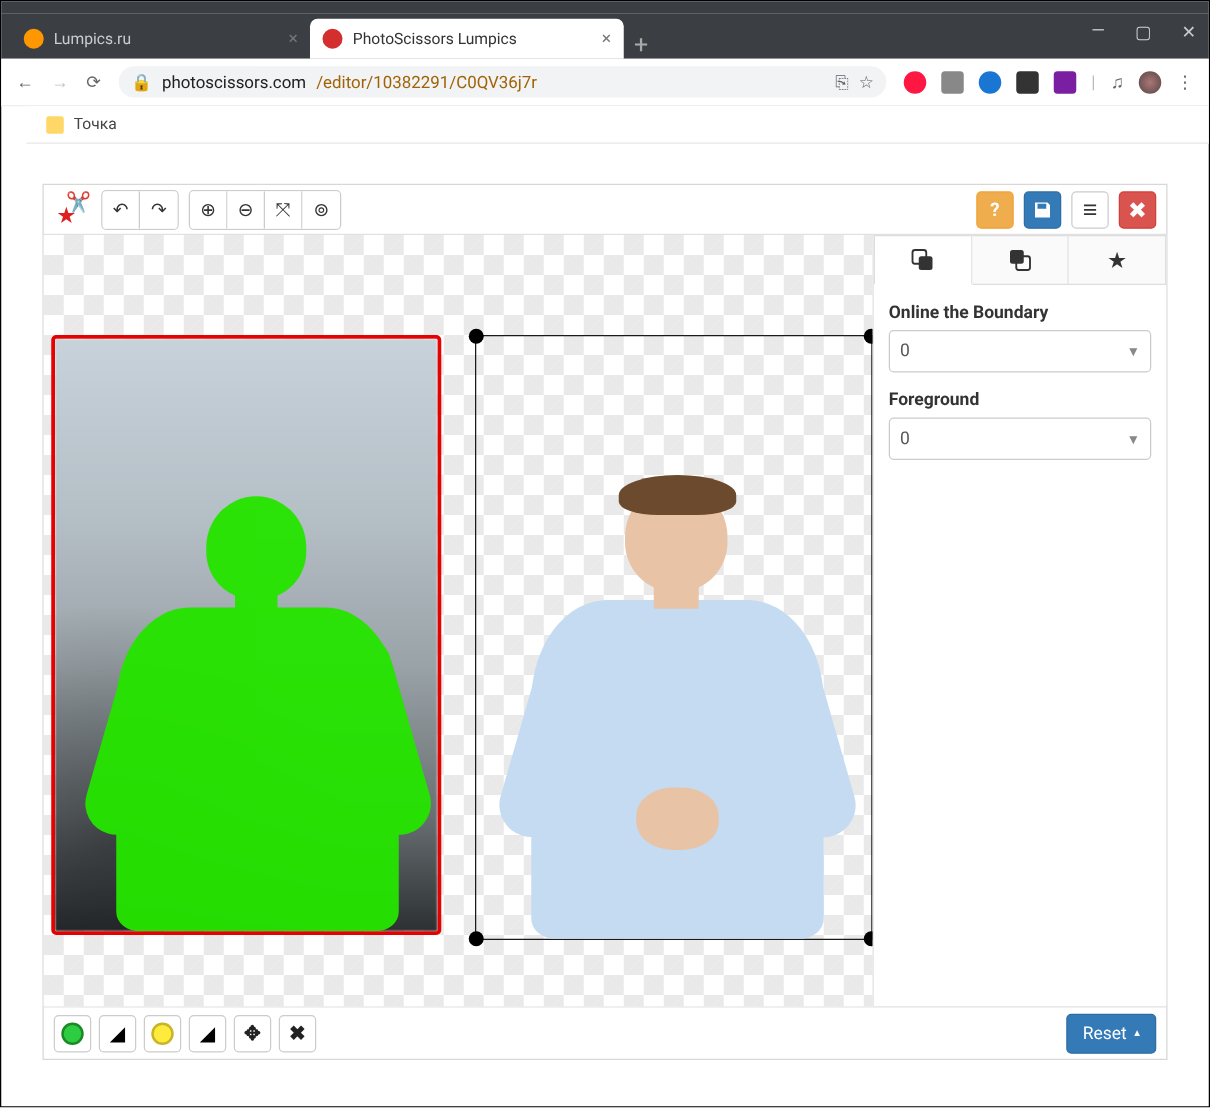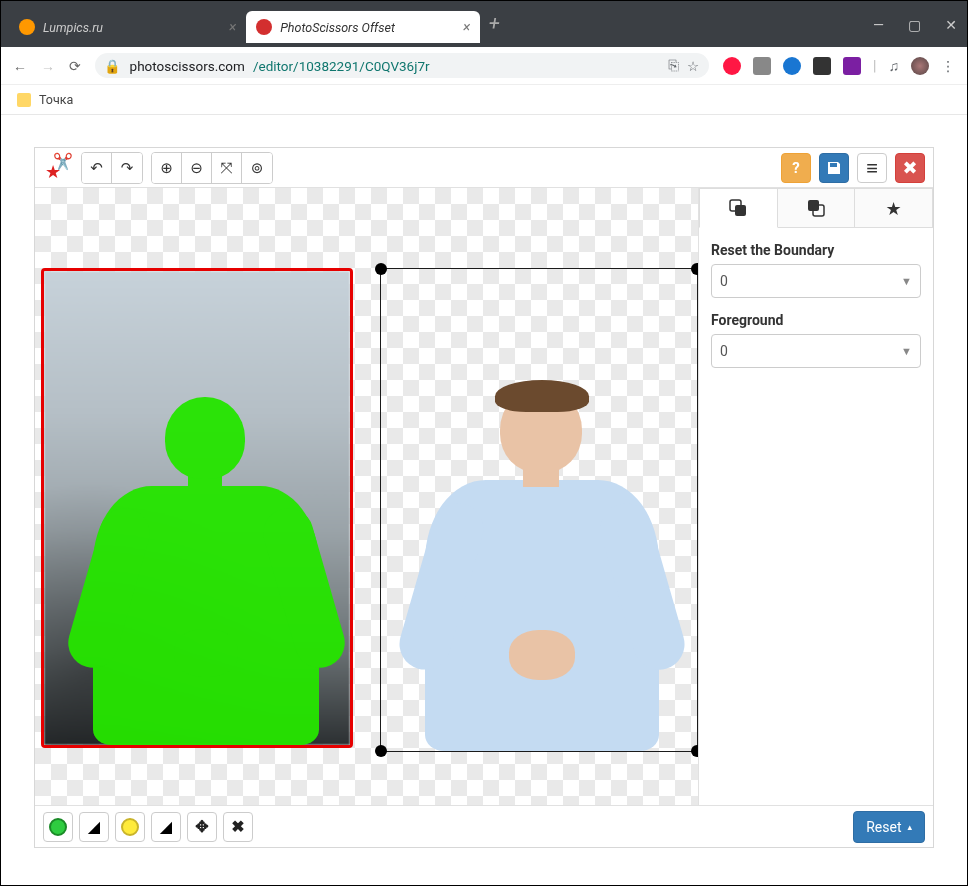--- a/index.html
+++ b/index.html
@@ -1,37 +1,37 @@
 <!DOCTYPE html>
 <html><head>
 <meta charset="utf-8">
 <style>
   * { box-sizing: border-box; margin: 0; padding: 0; }
   body { font-family: -apple-system, Segoe UI, Roboto, Arial, sans-serif; background: #fff; overflow: hidden; }
   .window { width: 968px; height: 886px; border: 1px solid #000; position: relative; background: #fff; }
 
   
   .titlebar { height: 10px; background: #3b3f44; }
-  .tabbar { height: 36px; background: #3b3f44; display: flex; align-items: flex-start; padding: 0 8px; font-style: italic; }
+  .tabbar { height: 36px; background: #3b3f44; display: flex; align-items: flex-end; padding: 0 8px; }
   .tab { height: 32px; display: flex; align-items: center; gap: 8px; padding: 0 10px; font-size: 12.5px; color: #ccc; cursor: default; }
   .tab-active { background: #fff; color: #333; border-radius: 6px 6px 0 0; }
   .tab .favicon { width: 16px; height: 16px; border-radius: 50%; flex: none; }
   .tab .tabclose { color: #777; font-size: 14px; }
   .newtab { color: #aaa; font-size: 20px; width: 28px; text-align: center; }
   .wincontrols { position: absolute; top: 16px; right: 10px; display: flex; gap: 24px; color: #ccc; font-size: 14px; }
 
   .navbar { height: 38px; background: #fff; border-bottom: 1px solid #eee; display: flex; align-items: center; padding: 0 12px; gap: 14px; font-size: 14px; color: #555; }
   .navbar .navbtn { color: #666; }
   .omnibox { flex: 1; display: flex; align-items: center; gap: 8px; background: #f1f3f4; border-radius: 14px; padding: 4px 10px; font-size: 13.5px; color: #333; }
   .omnibox .lock { color: #5f6368; }
   .omnibox .domain { color: #202124; }
-  .omnibox .path { color: #0f766e; }
+  .omnibox .path { color: #a16207; }
   .navext { display: flex; align-items: center; gap: 12px; }
   .ext-ico { width: 18px; height: 18px; border-radius: 3px; }
-  .bookmarks { height: 30px; background: #fff; border-bottom: 1px solid #e7e7e7; display: flex; align-items: center; padding: 0 16px; gap: 8px; font-size: 12.5px; color: #444; }
+  .bookmarks { height: 30px; background: #fff; border-bottom: 1px solid #e7e7e7; display: flex; align-items: center; padding: 0 16px; gap: 8px; font-size: 12.5px; color: #444; margin-left: 20px; }
   .bm-ico { width: 14px; height: 14px; background: #ffd766; border-radius: 2px; }
 
   
   .app { position: absolute; left: 33px; right: 33px; top: 146px; bottom: 37px; border: 1px solid #d7d7d7; display: flex; flex-direction: column; }
 
   .app-toolbar { height: 40px; border-bottom: 1px solid #e1e1e1; display: flex; align-items: center; padding: 0 8px; gap: 8px; }
   .toolbtn { width: 30px; height: 30px; border: 1px solid #ccc; border-radius: 4px; background: #fff; display: inline-flex; align-items: center; justify-content: center; font-size: 15px; color: #333; }
   .toolgroup { display: inline-flex; border: 1px solid #ccc; border-radius: 4px; overflow: hidden; }
   .toolgroup .toolbtn { border: none; border-right: 1px solid #ccc; border-radius: 0; }
   .toolgroup .toolbtn:last-child { border-right: none; }
@@ -117,21 +117,21 @@
 
   <div class="tabbar">
     <div class="tab">
       <span class="favicon" style="background:#ff9800"></span>
       <span>Lumpics.ru</span>
       <span style="width:110px"></span>
       <span class="tabclose">×</span>
     </div>
     <div class="tab tab-active">
       <span class="favicon" style="background:#d32f2f"></span>
-      <span>PhotoScissors Offset</span>
+      <span>PhotoScissors Lumpics</span>
       <span style="width:52px"></span>
       <span class="tabclose">×</span>
     </div>
     <div class="newtab">+</div>
   </div>
 
   <div class="navbar">
     <span class="navbtn">←</span>
     <span class="navbtn" style="opacity:.4">→</span>
     <span class="navbtn">⟳</span>
@@ -233,21 +233,21 @@
             <svg width="20" height="20">
                 <rect x="2" y="2" width="11" height="11" rx="2" fill="#333"></rect>
                 <rect x="7" y="7" width="11" height="11" rx="2" fill="none" stroke="#333" stroke-width="1.5"></rect>
               </svg>
           </div>
           <div class="rp-tab">
               <span>★</span>
             </div>
         </div>
         <div class="rp-body">
-          <span class="lbl">Reset the Boundary</span>
+          <span class="lbl">Online the Boundary</span>
           <div class="sel">
             <span>0</span>
             <span class="caret">▼</span>
           </div>
           <span class="lbl">Foreground</span>
           <div class="sel">
             <span>0</span>
             <span class="caret">▼</span>
           </div>
           <div style="height:20px"></div>

